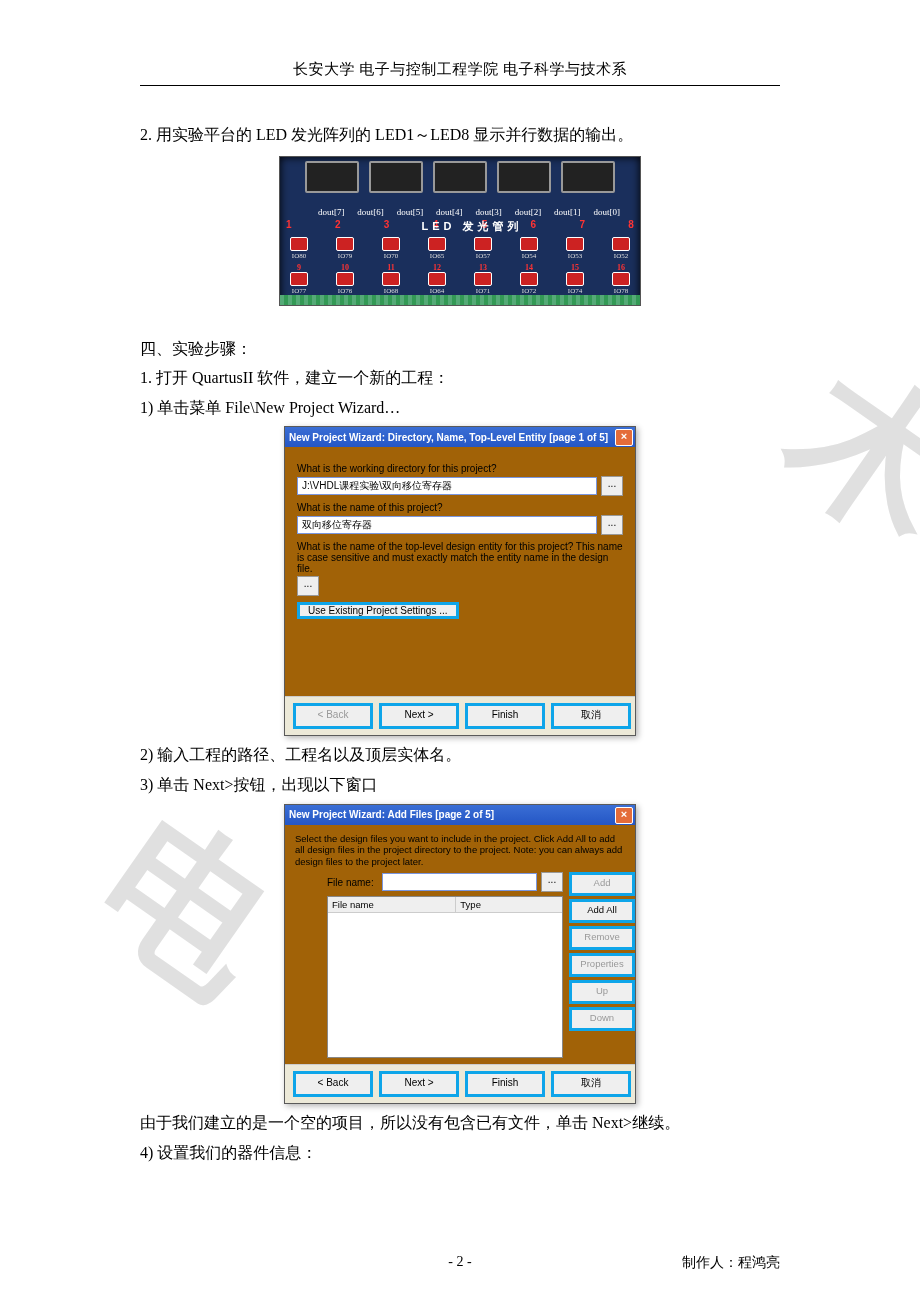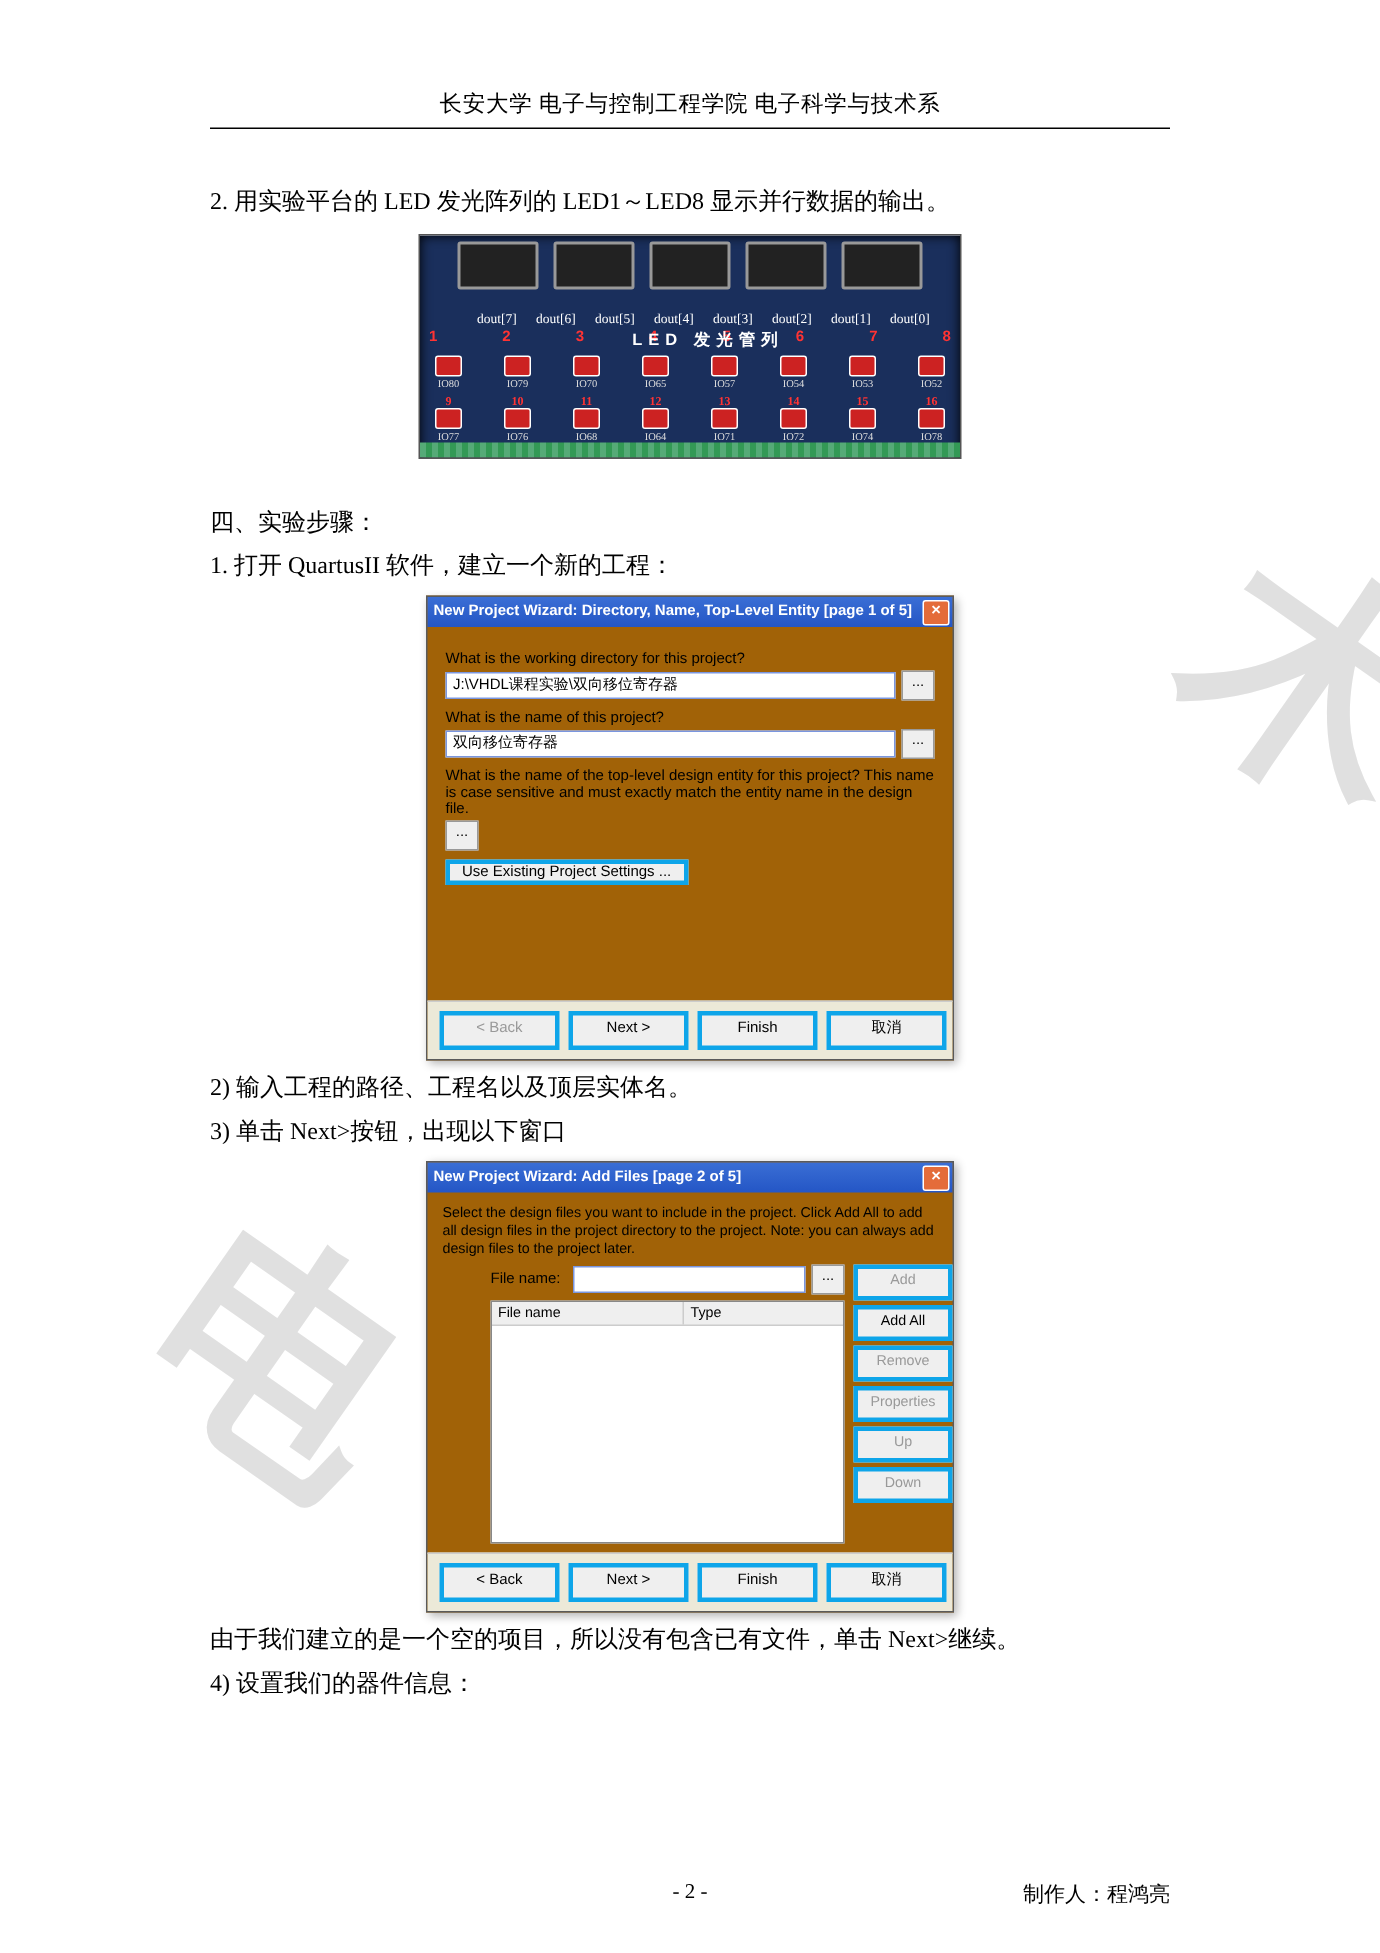--- a/index.html
+++ b/index.html
@@ -290,20 +290,21 @@
             <div class="led-dot"></div>
             <div class="io-label">IO78</div>
           </div>
       </div>
       <div class="board-bottom"></div>
     </div>
 
     <div style="height:18px"></div>
     <div class="body-text">四、实验步骤：</div>
     <div class="body-text">1.  打开 QuartusII 软件，建立一个新的工程：</div>
+    <div class="body-text">1)  单击菜单 File\New Project Wizard…</div>
 
     <div class="dialog">
       <div class="titlebar">
         <span>New Project Wizard: Directory, Name, Top-Level Entity [page 1 of 5]</span>
         <div class="closebox">×</div>
       </div>
       <div class="dlg-body">
         <div class="dlg-label">What is the working directory for this project?</div>
         <div class="dlg-field-row">
           <div class="dlg-input">J:\VHDL课程实验\双向移位寄存器</div>

